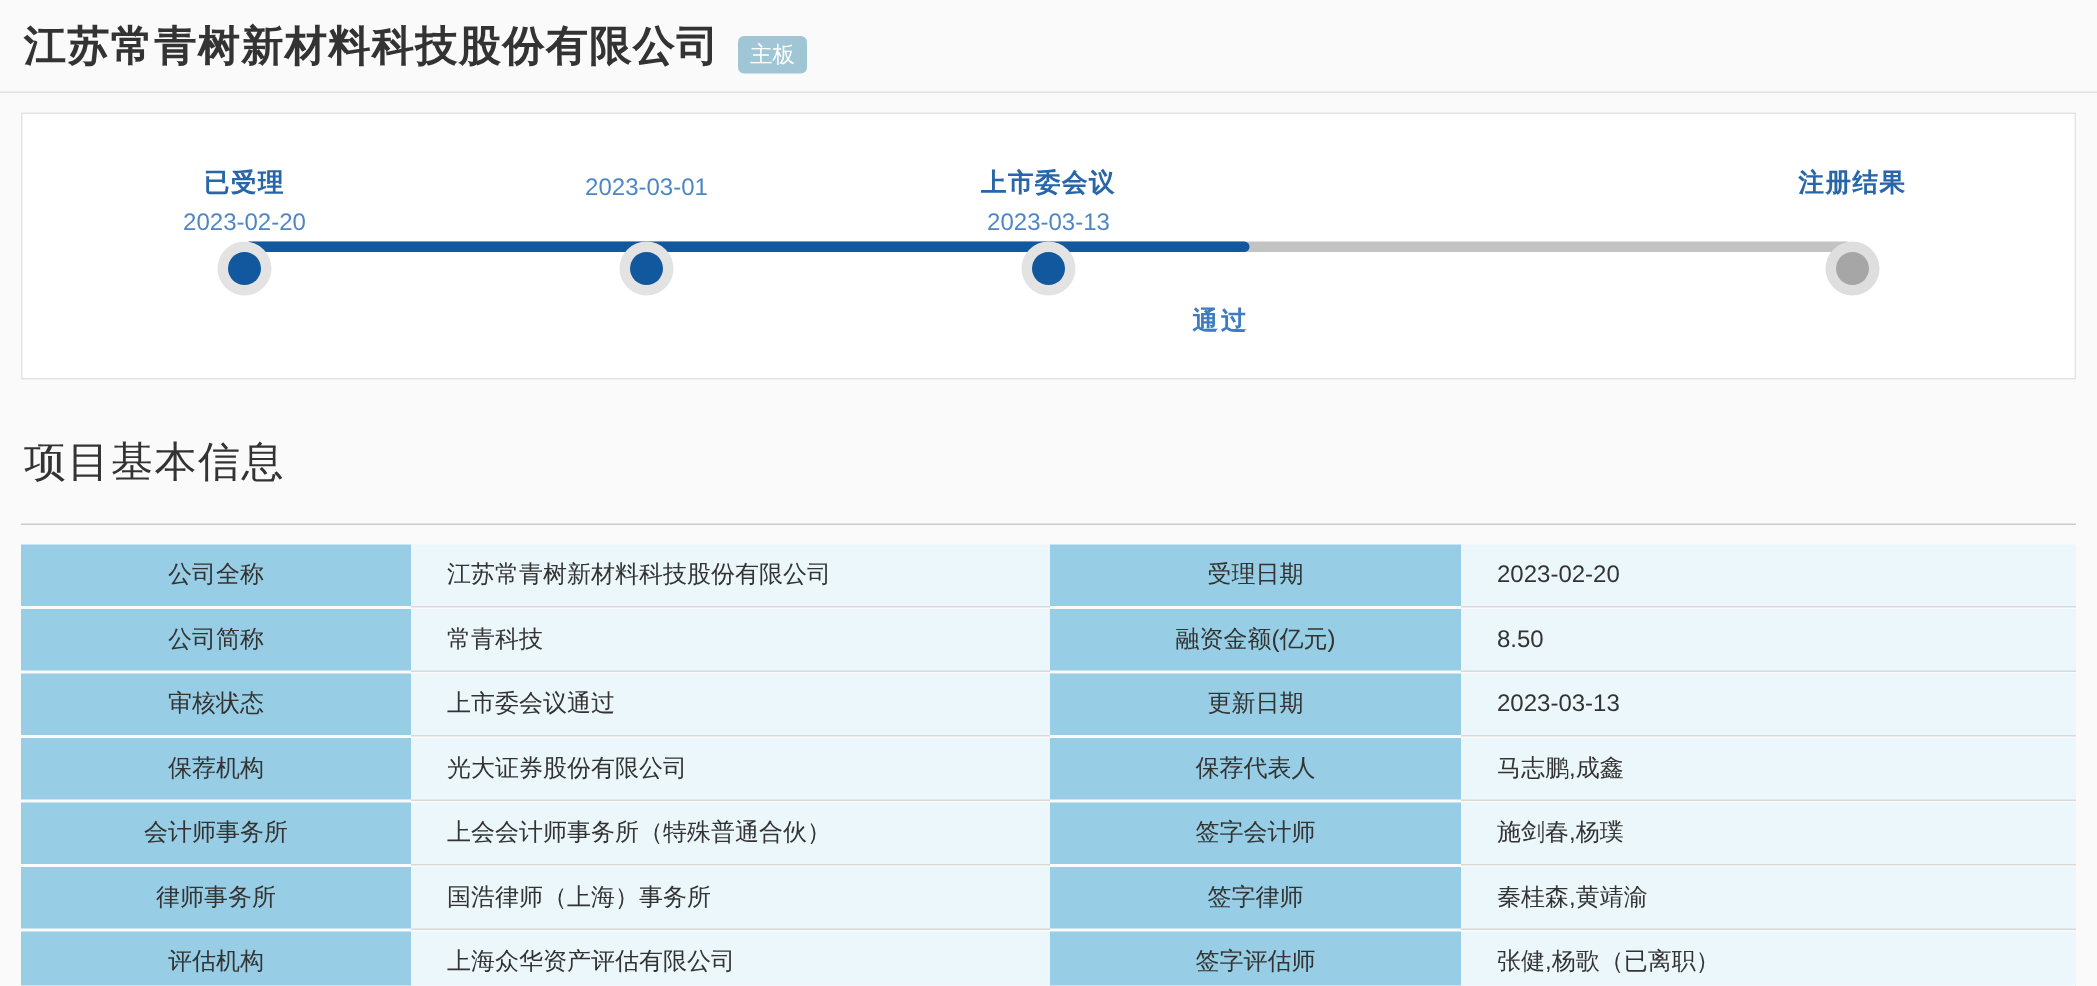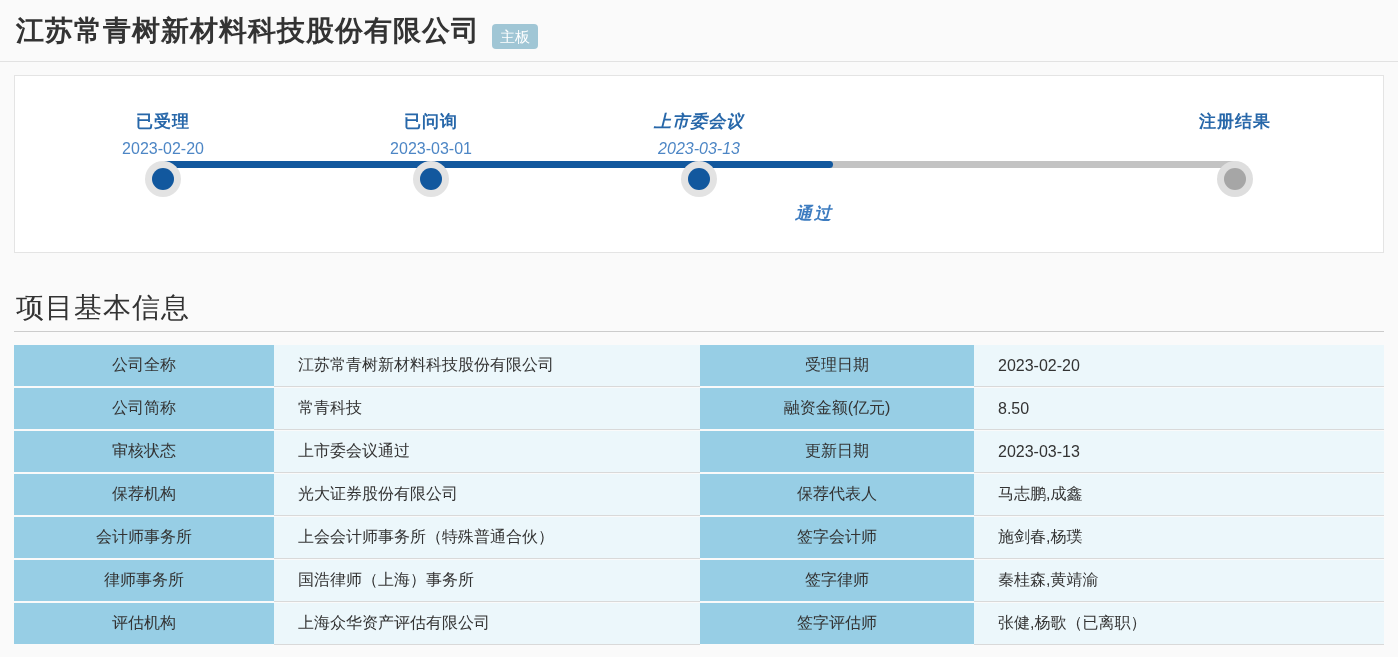--- a/index.html
+++ b/index.html
@@ -57,21 +57,21 @@
     position: absolute;
     top: 19px;
     width: 268px;
     height: 150px;
     text-align: center;
     z-index: 2;
     margin-top: 15px;
   }
   .stage-0 { left: 14px; }
   .stage-1 { left: 282px; }
-  .stage-2 { left: 550px; font-style: italic; }
+  .stage-2 { left: 550px; }
   .stage-3 { left: 818px; }
   .stage-4 { left: 1086px; }
 
   .stage-label {
     font-size: 17px;
     font-weight: bold;
     color: var(--stage_label_blue, #2767a9);
     letter-spacing: 1px;
   }
   .stage-date {
@@ -108,21 +108,21 @@
     text-align: right;
     font-size: 17px;
     font-weight: bold;
     color: var(--status_blue, #3d7cc0);
     letter-spacing: 2px;
   }
 
   
   .section-title {
     margin: 0 14px;
-    padding: 36px 2px 4px;
+    padding: 36px 2px 22px;
     font-size: 28px;
     font-weight: 400;
     color: #333;
     border-bottom: 1px solid #ccc;
     letter-spacing: 1px;
   }
 
   
   .info-table {
     margin: 13px 14px 0;
@@ -162,21 +162,20 @@
     <div class="track track-gray"></div>
     <div class="track track-blue"></div>
 
     <div class="stage stage-0 done">
       <div class="stage-label">已受理</div>
       <div class="stage-date">2023-02-20</div>
       <div class="node"></div>
     </div>
 
     <div class="stage stage-1 done">
-      <div class="stage-label">已问询</div>
       <div class="stage-date">2023-03-01</div>
       <div class="node"></div>
     </div>
 
     <div class="stage stage-2 done">
       <div class="stage-label">上市委会议</div>
       <div class="stage-date">2023-03-13</div>
       <div class="node"></div>
       <div class="stage-status">通过</div>
     </div>

